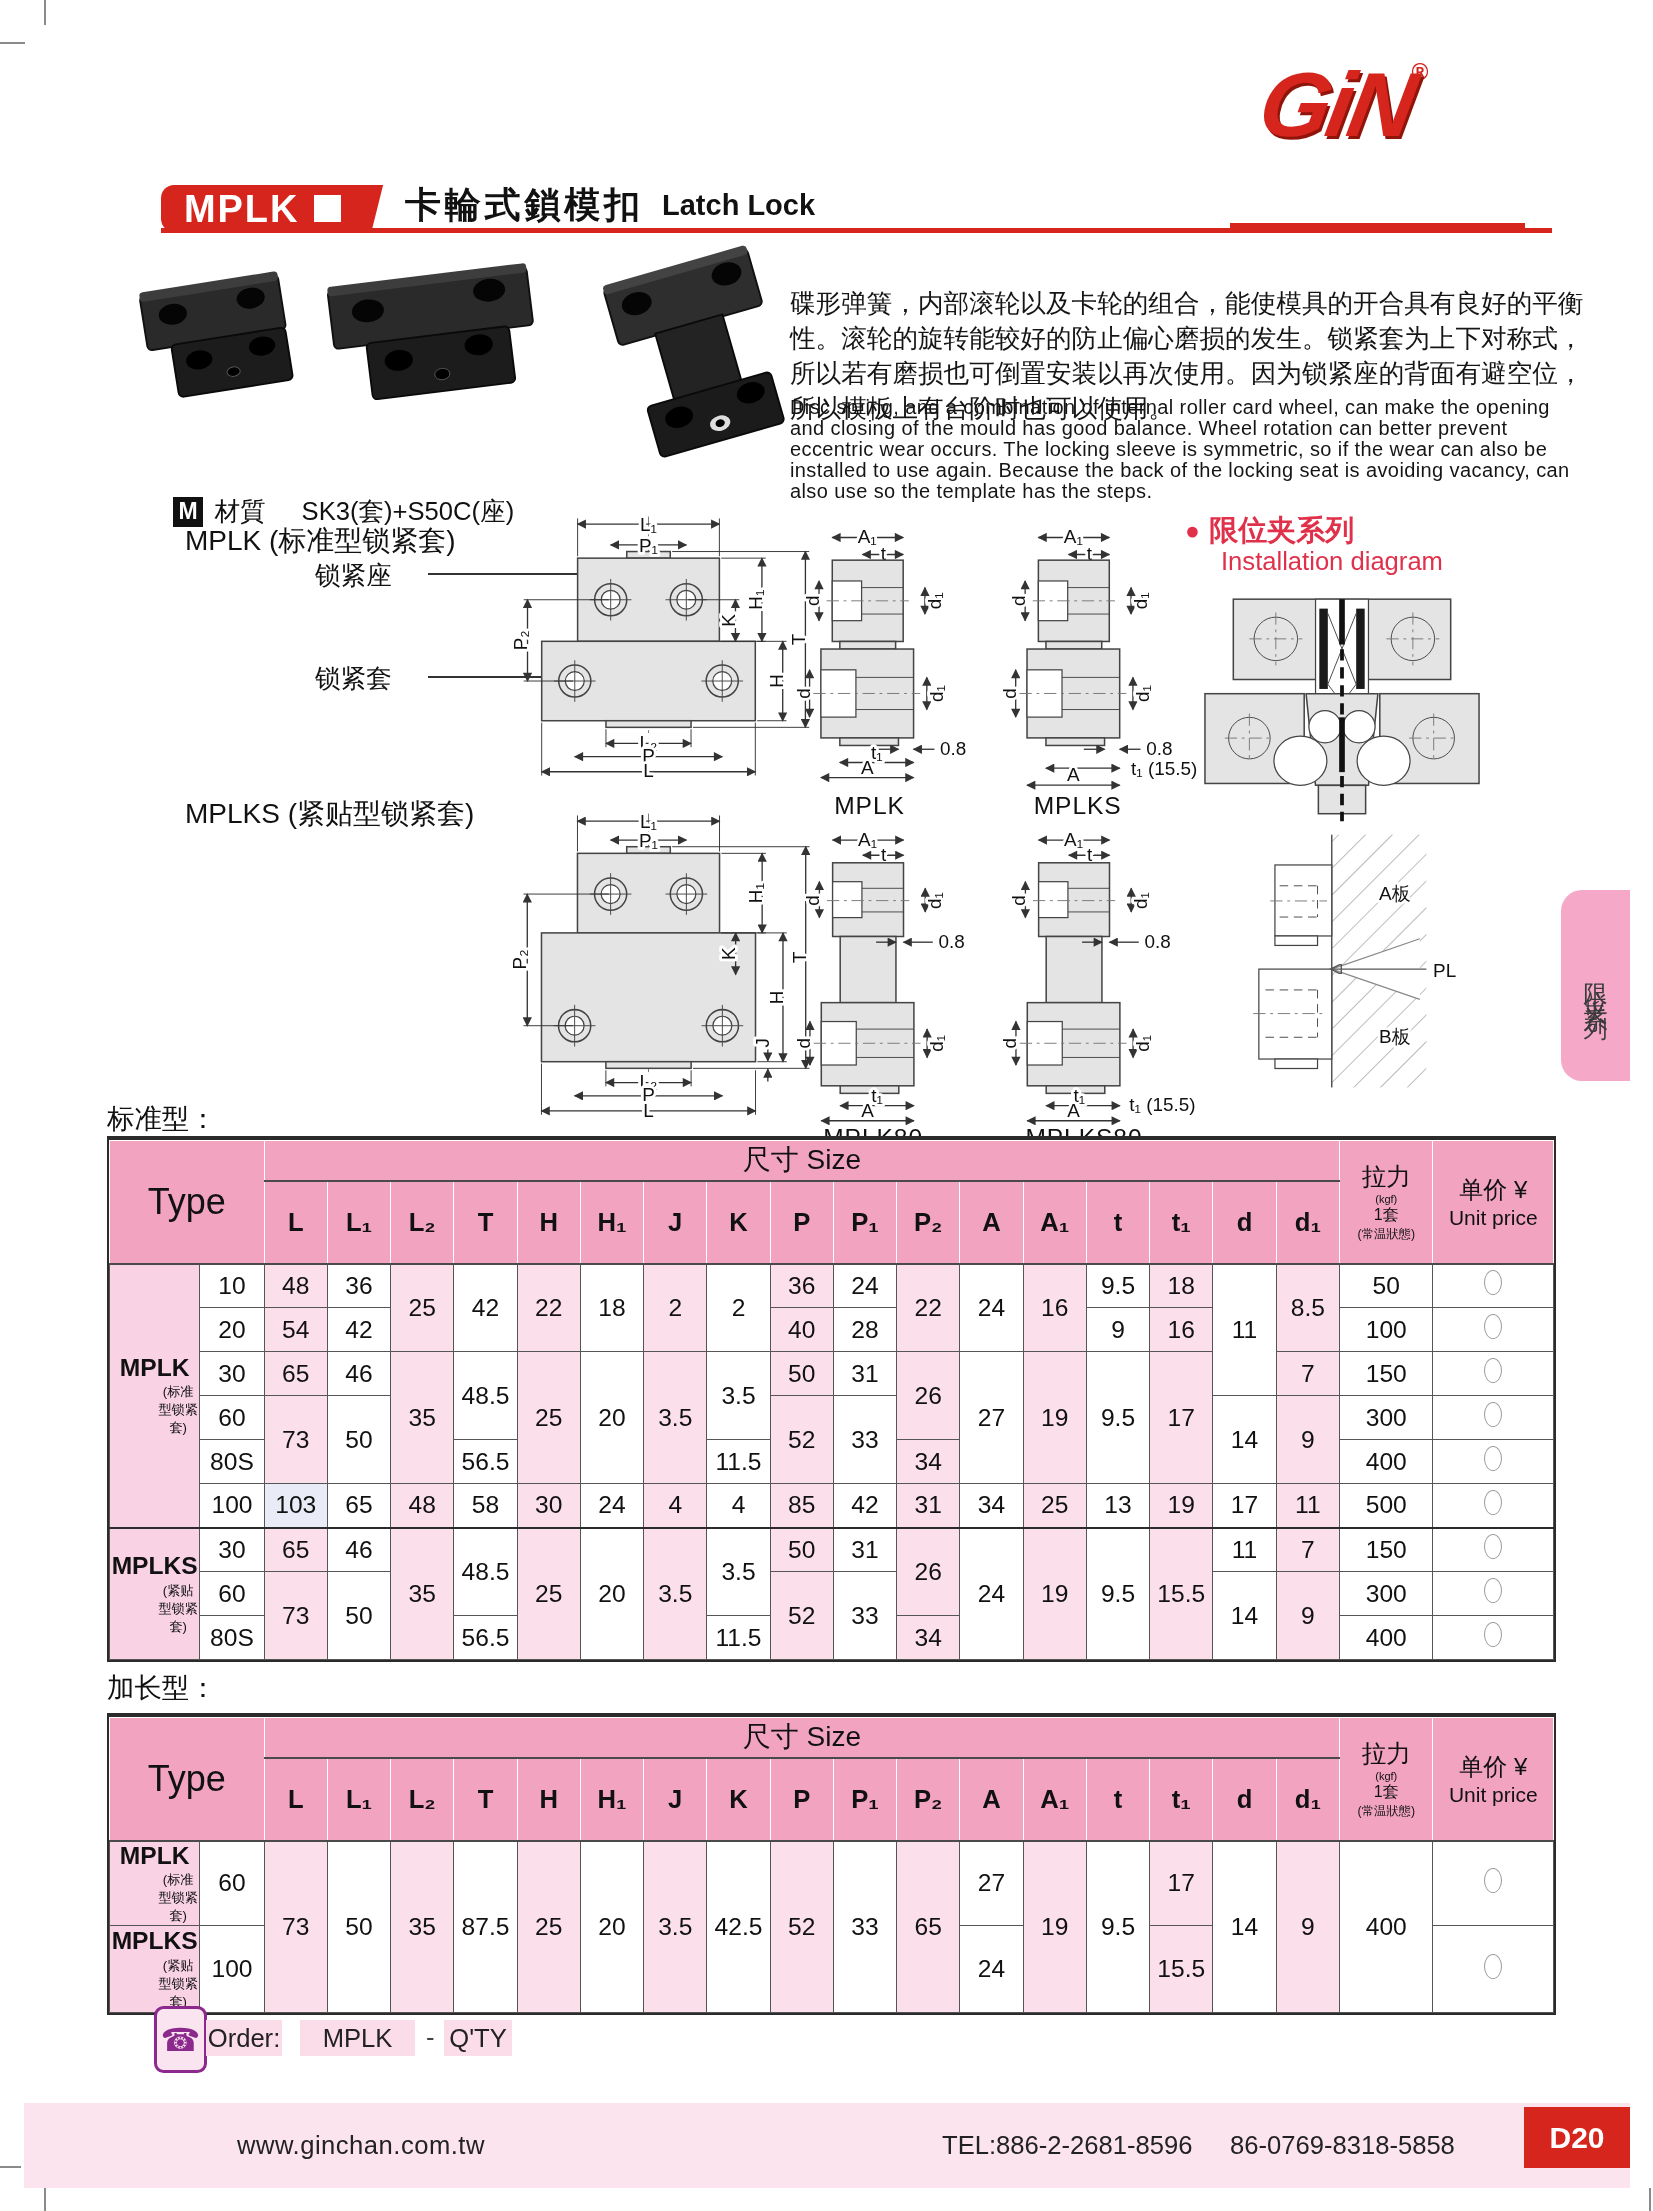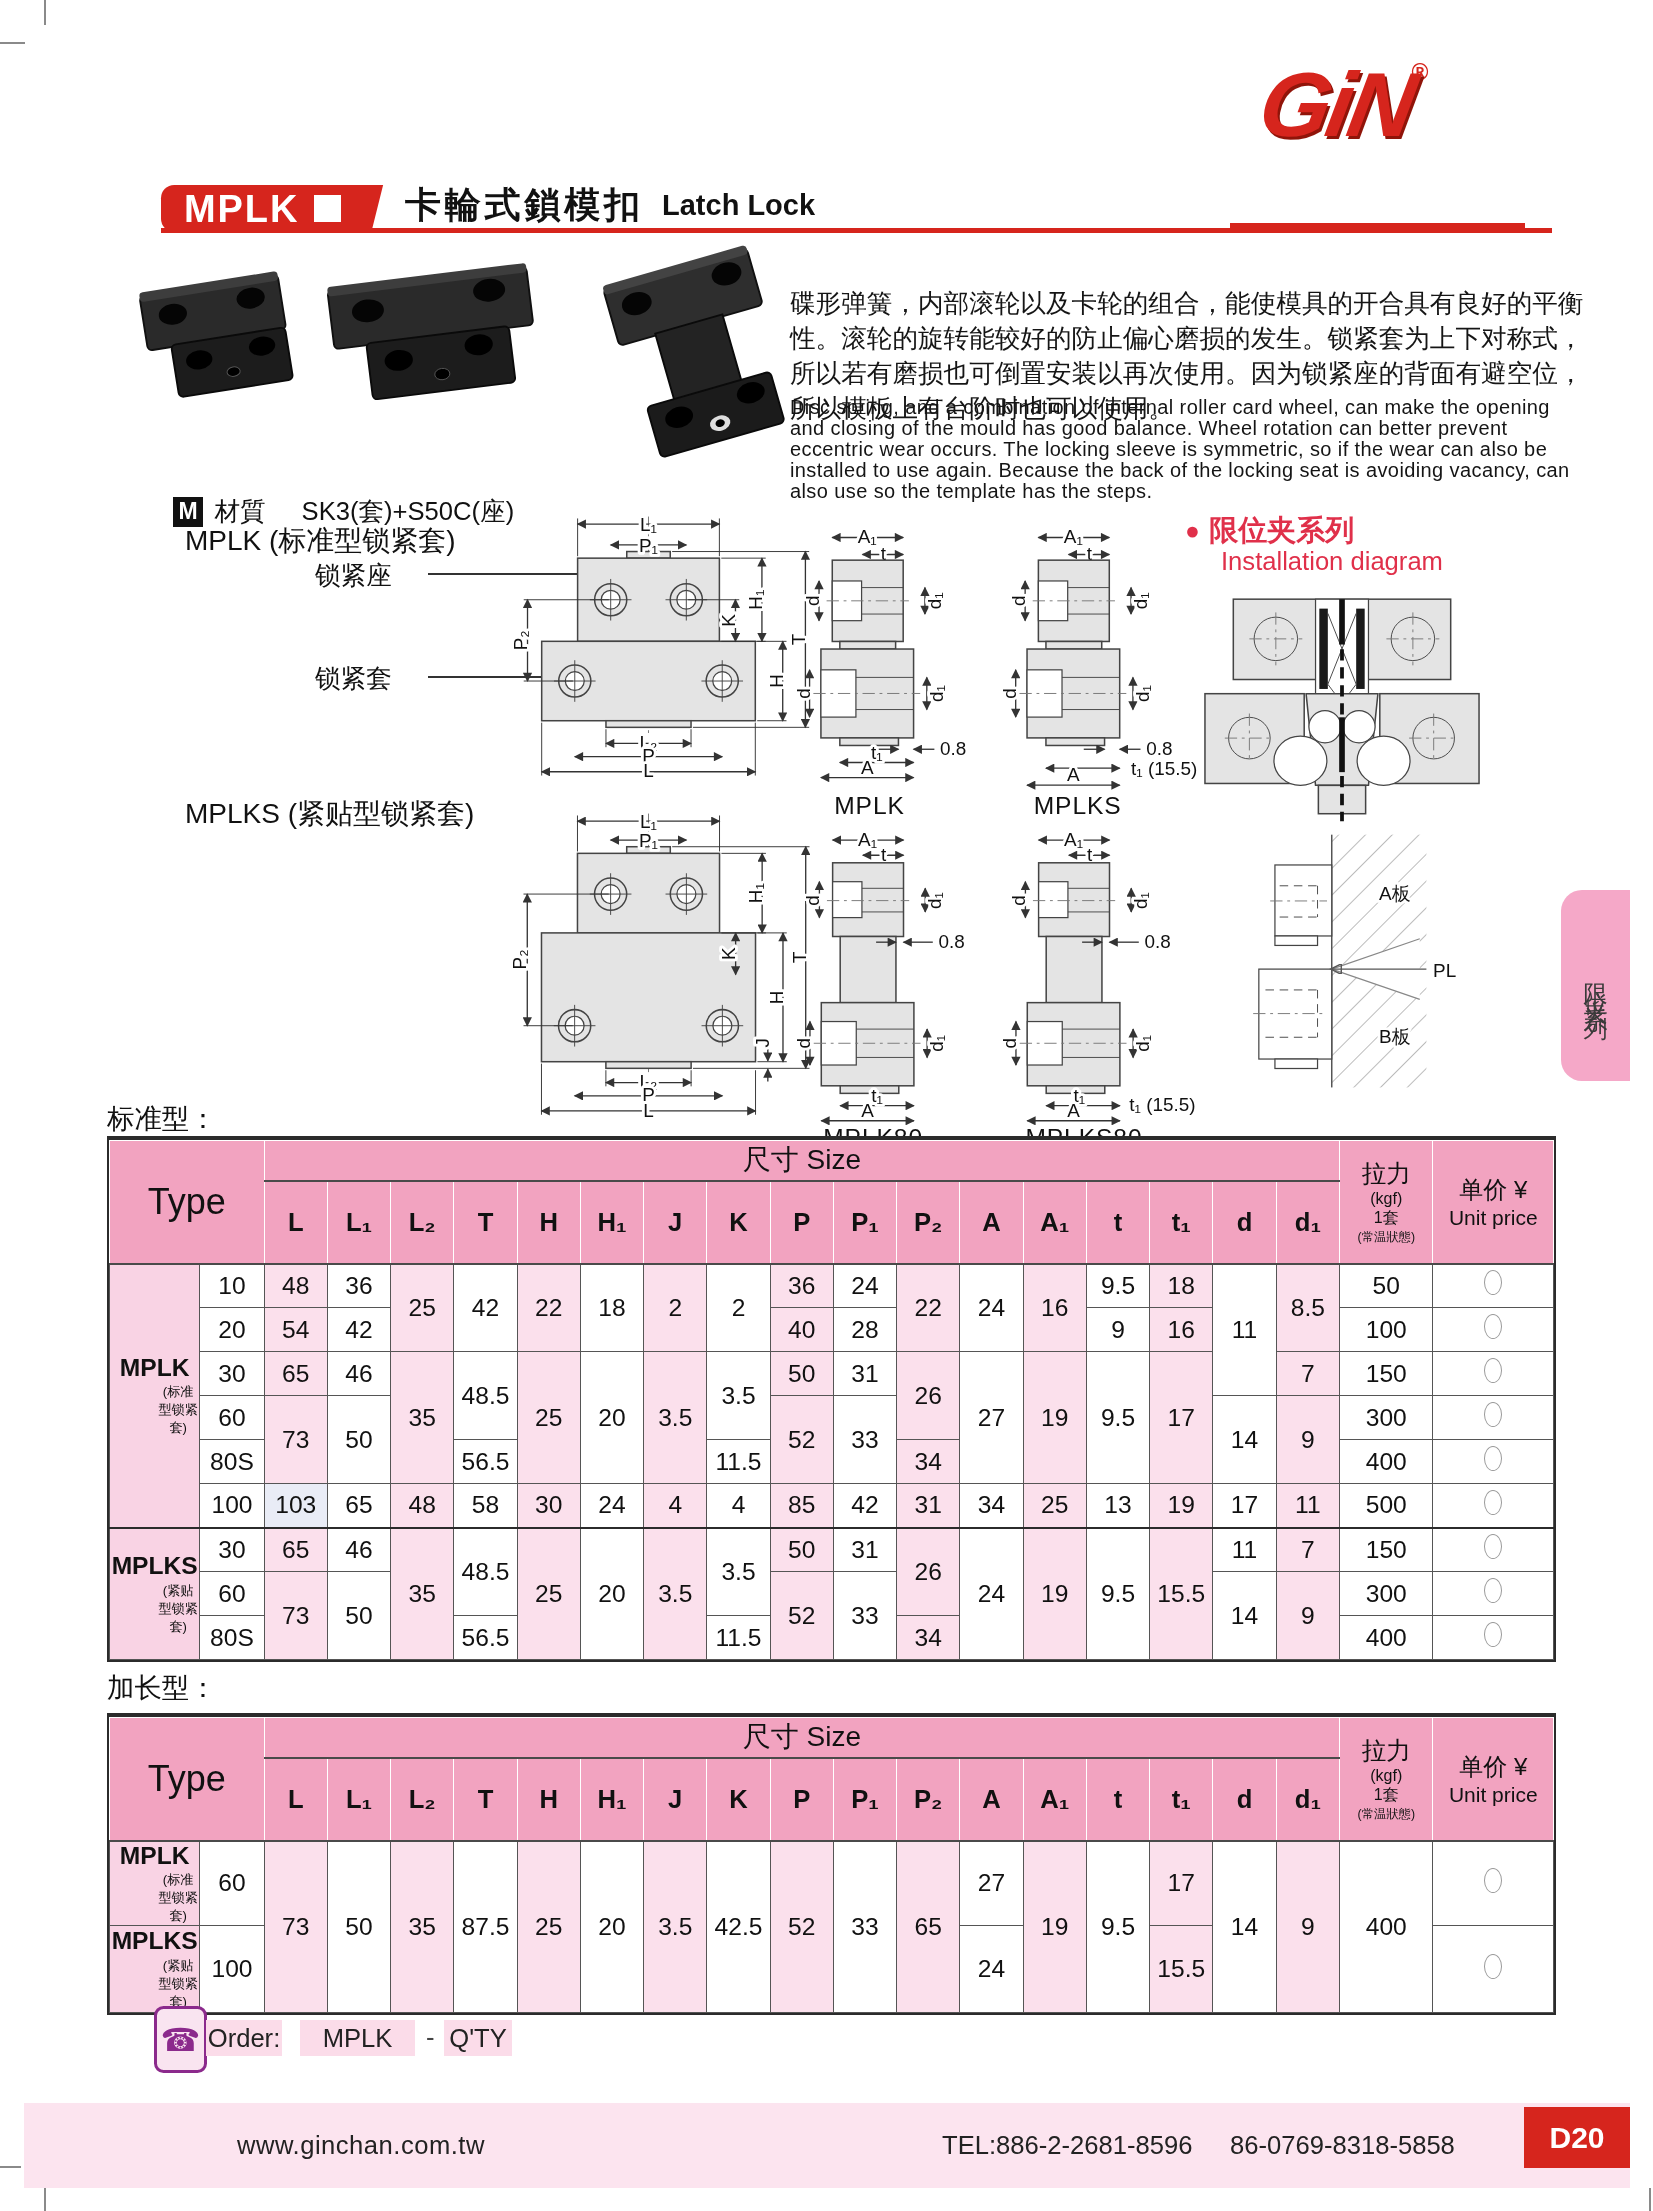--- a/index.html
+++ b/index.html
@@ -36,21 +36,21 @@
   .spec td{border:0.9px solid #555;text-align:center;vertical-align:middle;font-size:24.6px;
            color:#111;padding:0;}
   .spec td.hc{border:1.9px solid #fff;background:#F2A3C0;}
   .spec td.htype{font-size:36px;}
   .spec td.hsize{font-size:28px;border-bottom:2.8px solid #4a4a4a;}
   .spec td.hd{font-weight:bold;font-size:25.6px;}
   .spec tr.h2 td.hc{border-bottom:2.8px solid #4a4a4a;}
   .spec td.htype,.spec td.hpull,.spec td.hprice{border-bottom:2.8px solid #4a4a4a;}
   .spec tr.b1 td{border-top:2.8px solid #4a4a4a;}
   .spec tr.gsep td{border-top:2.8px solid #2b2b2b;}
-  .p1{font-size:24.6px;}.p2{font-size:16px;text-align:center;}.p3{font-size:16px;}.p4{font-size:12.3px;}
+  .p1{font-size:24.6px;}.p2{font-size:11px;text-align:center;}.p3{font-size:16px;}.p4{font-size:12.3px;}
   .q1{font-size:24px;text-align:center;}.q2{font-size:21px;}
   .cp{background:#FBE0EC;}.cw{background:#fff;}
   .tname{background:#F9D3E4;}
   .tn{font-weight:bold;font-size:24.6px;line-height:1.1;}
   .ts{font-size:13.2px;margin-top:2.8px;margin-left:47px;}
   .hl{background:#E9ECF6;}
   .circ{display:inline-block;width:16px;height:23px;border:1.4px solid #9a9a9a;border-radius:50%;}
   
   .chip{position:absolute;height:36px;background:#FBDCE9;display:flex;align-items:center;
         justify-content:center;font-size:25.6px;color:#222;}

